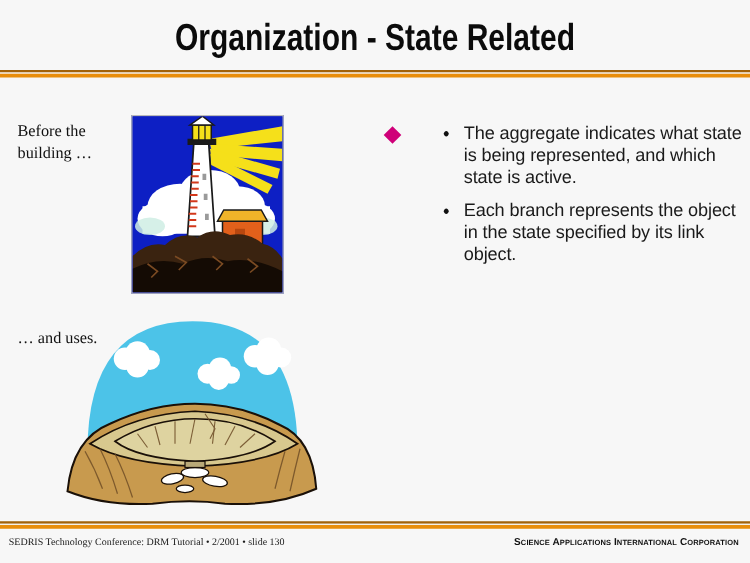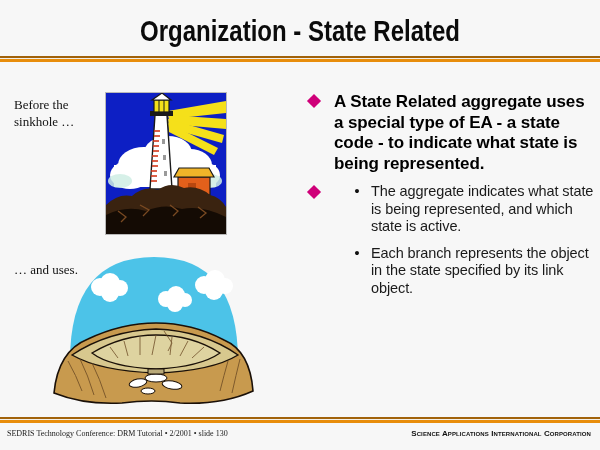--- a/index.html
+++ b/index.html
@@ -179,21 +179,21 @@
 <body>
 
 <div id="slide-title">Organization - State Related</div>
 
 <div class="rule" id="rule-top">
   <div class="r-dark"></div>
   <div class="r-gap"></div>
   <div class="r-bright"></div>
 </div>
 
-<div class="caption" id="caption-before">Before the sinkhole …</div>
+<div class="caption" id="caption-before">Before the building …</div>
 
 <div class="caption" id="caption-after">… and uses.</div>
 
 <div id="lighthouse-figure">
   <svg width="120" height="141" viewBox="0 0 120 141">
 
     <rect x="0" y="0" width="120" height="141" fill="#0d1fc4"></rect>
 
     <g fill="#ffffff">
       <ellipse cx="38" cy="72" rx="26" ry="18"></ellipse>
@@ -312,24 +312,20 @@
       <ellipse cx="86" cy="140" rx="9" ry="4" transform="rotate(-12 86 140)"></ellipse>
       <ellipse cx="120" cy="142" rx="10" ry="4" transform="rotate(10 120 142)"></ellipse>
       <ellipse cx="96" cy="148" rx="7" ry="3"></ellipse>
     </g>
     <rect x="96" y="126" width="16" height="5" fill="#b9a978" stroke="#1a1008" stroke-width="1"></rect>
   </svg>
 </div>
 
 <div id="bullet-list">
 
-  <div class="bullet-l1">
-    <span class="marker"></span>
-    <span>A State Related aggregate uses a special type of EA - a state code - to indicate what state is being represented.</span>
-  </div>
 
   <div class="bullet-l1">
     <span class="marker"></span>
 
     <div class="sub-list">
       <div class="bullet-l2">
         <span class="marker"></span>
         <span>The aggregate indicates what state is being represented, and which state is active.</span>
       </div>
       <div class="bullet-l2">

